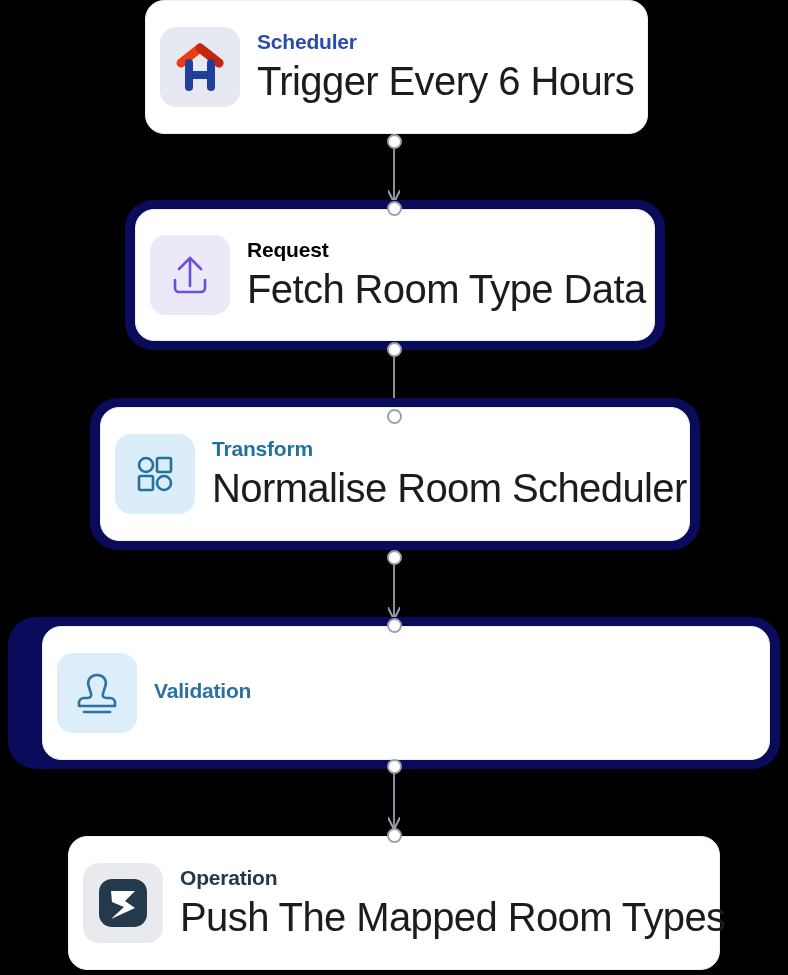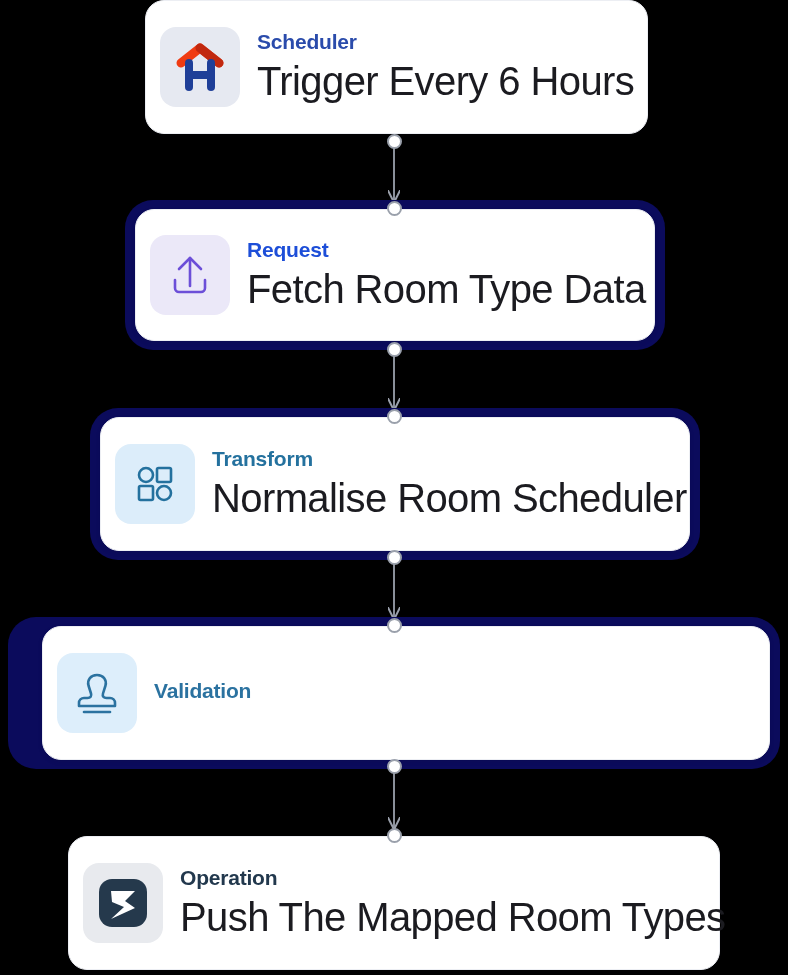--- a/index.html
+++ b/index.html
@@ -157,27 +157,27 @@
       <div class="icon-tile tile-purple">
         <svg width="50" height="50" viewBox="0 0 50 50" xmlns="http://www.w3.org/2000/svg">
           <g fill="none" stroke="#6c4fd8" stroke-width="2.6" stroke-linecap="round" stroke-linejoin="round">
             <line x1="25" y1="8" x2="25" y2="36"></line>
             <path d="M14 19 L25 8 L36 19"></path>
             <path d="M10 30 L10 38 A4 4 0 0 0 14 42 L36 42 A4 4 0 0 0 40 38 L40 30"></path>
           </g>
         </svg>
       </div>
       <div class="texts">
-        <div class="kicker" style="color:#1d4ed8">Request</div>
+        <div class="kicker" style="color:#000000">Request</div>
         <div class="title">Fetch Room Type Data</div>
       </div>
     </div>
   </div>
 
-  <div class="node selected" style="left:90px; top:408px; width:610px; height:152px;">
+  <div class="node selected" style="left:90px; top:398px; width:610px; height:152px;">
     <div class="card" style="height:134px;">
       <div class="icon-tile tile-blue">
         <svg width="50" height="50" viewBox="0 0 50 50" xmlns="http://www.w3.org/2000/svg">
           <g fill="none" stroke="#24719e" stroke-width="2.6">
             <circle cx="16" cy="16" r="7"></circle>
             <rect x="27" y="9" width="14" height="14" rx="1.5"></rect>
             <rect x="9" y="27" width="14" height="14" rx="1.5"></rect>
             <circle cx="34" cy="34" r="7"></circle>
           </g>
         </svg>

